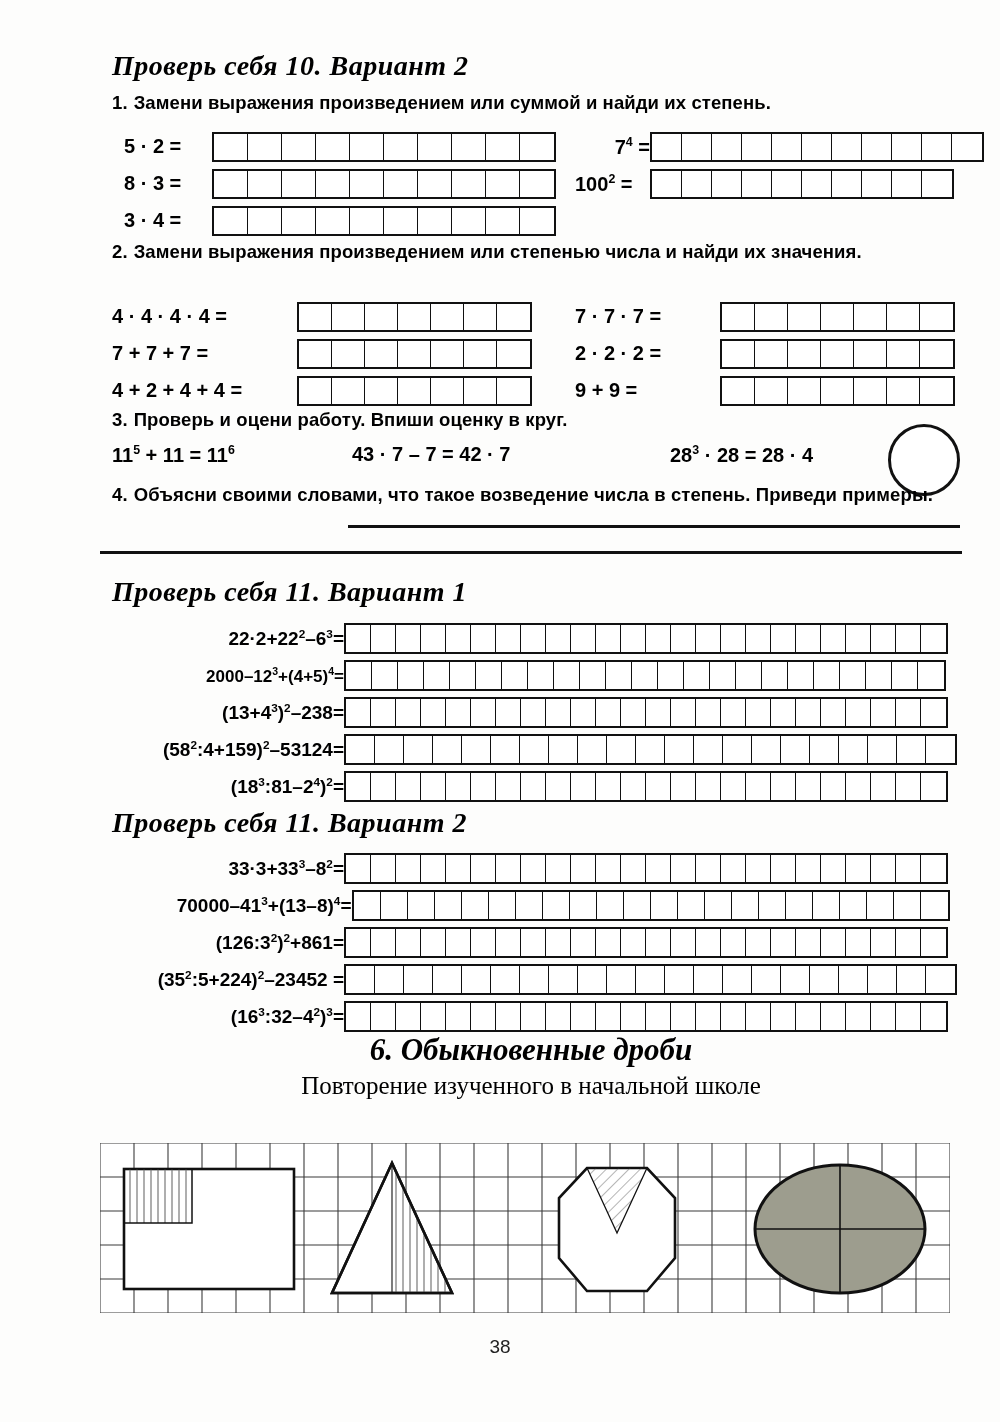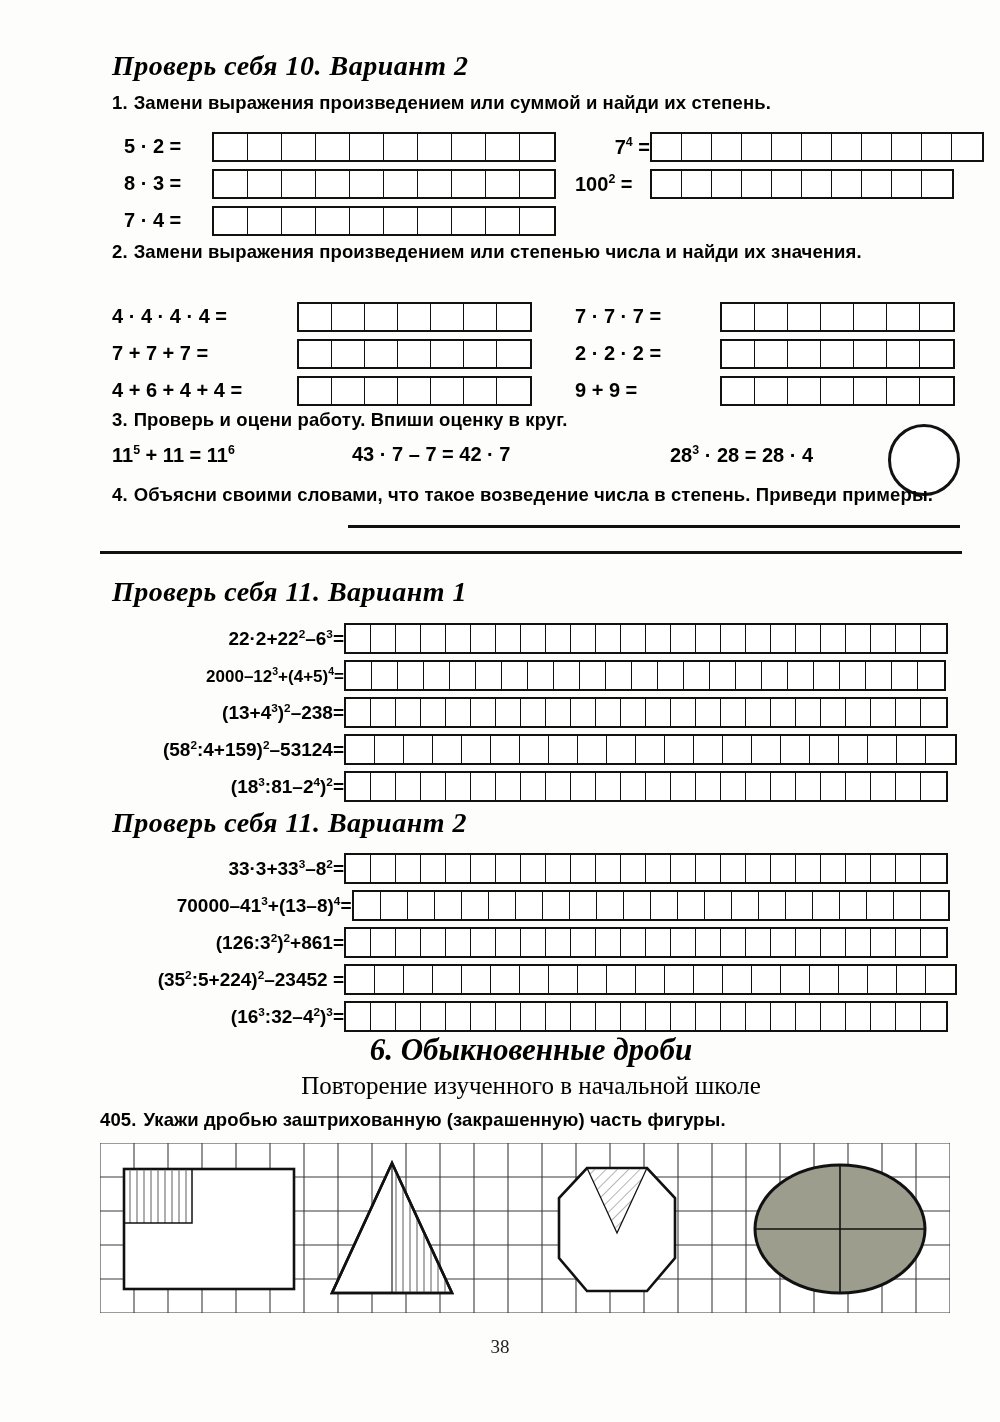--- a/index.html
+++ b/index.html
@@ -53,21 +53,21 @@
     font-family:"Liberation Serif", serif;
     font-style:italic;font-weight:bold;font-size:31px;
   }
   .chap-sub{
     text-align:center;
     font-family:"Liberation Serif", serif;
     font-weight:normal;font-size:25px;
   }
   .pagenum{
     text-align:center;font-size:19px;color:#222;
-    font-family:Liberation Serif, serif;
+    font-family:Liberation Sans, sans-serif;
   }
   
   .gridpanel{position:absolute;background:#fff;}
   .gridpanel svg{display:block;}
   .abs{position:absolute;}
 </style>
 </head>
 <body>
 
 <div class="page">
@@ -104,21 +104,21 @@
           <i style="width: 34px; height: 26px;"></i>
           <i style="width: 34px; height: 26px;"></i>
           <i style="width: 34px; height: 26px;"></i>
           <i style="width: 34px; height: 26px;"></i>
           <i style="width: 34px; height: 26px;"></i>
           <i style="width: 34px; height: 26px;"></i>
           <i style="width: 34px; height: 26px;"></i>
         </div>
       </div>
       <div class="boxrow" style="height: 37px;">
-        <span class="expr" style="width: 88px; text-align: left;">7 · 4 =</span>
+        <span class="expr" style="width: 88px; text-align: left;">3 · 4 =</span>
         <div class="boxes">
           <i style="width: 34px; height: 26px;"></i>
           <i style="width: 34px; height: 26px;"></i>
           <i style="width: 34px; height: 26px;"></i>
           <i style="width: 34px; height: 26px;"></i>
           <i style="width: 34px; height: 26px;"></i>
           <i style="width: 34px; height: 26px;"></i>
           <i style="width: 34px; height: 26px;"></i>
           <i style="width: 34px; height: 26px;"></i>
           <i style="width: 34px; height: 26px;"></i>
@@ -184,21 +184,21 @@
           <i style="width: 33px; height: 26px;"></i>
           <i style="width: 33px; height: 26px;"></i>
           <i style="width: 33px; height: 26px;"></i>
           <i style="width: 33px; height: 26px;"></i>
           <i style="width: 33px; height: 26px;"></i>
           <i style="width: 33px; height: 26px;"></i>
           <i style="width: 33px; height: 26px;"></i>
         </div>
       </div>
       <div class="boxrow" style="height: 37px;">
-        <span class="expr" style="width: 185px; text-align: left;">4 + 6 + 4 + 4 =</span>
+        <span class="expr" style="width: 185px; text-align: left;">4 + 2 + 4 + 4 =</span>
         <div class="boxes">
           <i style="width: 33px; height: 26px;"></i>
           <i style="width: 33px; height: 26px;"></i>
           <i style="width: 33px; height: 26px;"></i>
           <i style="width: 33px; height: 26px;"></i>
           <i style="width: 33px; height: 26px;"></i>
           <i style="width: 33px; height: 26px;"></i>
           <i style="width: 33px; height: 26px;"></i>
         </div>
       </div>
@@ -550,24 +550,20 @@
           <i style="width: 25px; height: 27px;"></i>
           <i style="width: 25px; height: 27px;"></i>
           <i style="width: 25px; height: 27px;"></i>
         </div>
       </div>
     </div>
 
   <div class="abs chap" style="left:100px;top:1032px;width:862px;">6.  Обыкновенные дроби</div>
   <div class="abs chap-sub" style="left:100px;top:1072px;width:862px;">Повторение изученного в начальной школе</div>
 
-  <div class="abs" style="left:100px;top:1108px;width:870px;display:flex;gap:7px;">
-    <span class="task-text">405.</span>
-    <span class="task-text">Укажи дробью заштрихованную (закрашенную) часть фигуры.</span>
-  </div>
 
   <div class="gridpanel" style="left:100px;top:1143px;">
     <svg width="850" height="170" viewBox="0 0 850 170">
       <defs>
         <pattern id="hv" width="7" height="7" patternUnits="userSpaceOnUse">
           <line x1="2" y1="0" x2="2" y2="7" stroke="#777" stroke-width="1.2"></line>
         </pattern>
         <pattern id="hd" width="8" height="8" patternUnits="userSpaceOnUse" patternTransform="rotate(45)">
           <line x1="0" y1="0" x2="0" y2="8" stroke="#777" stroke-width="1.1"></line>
         </pattern>

